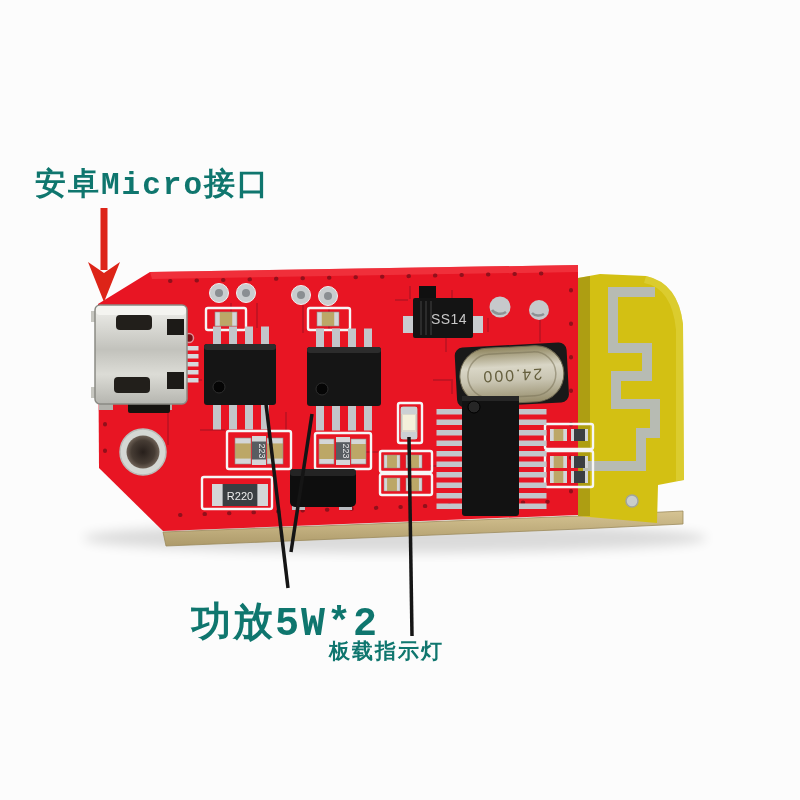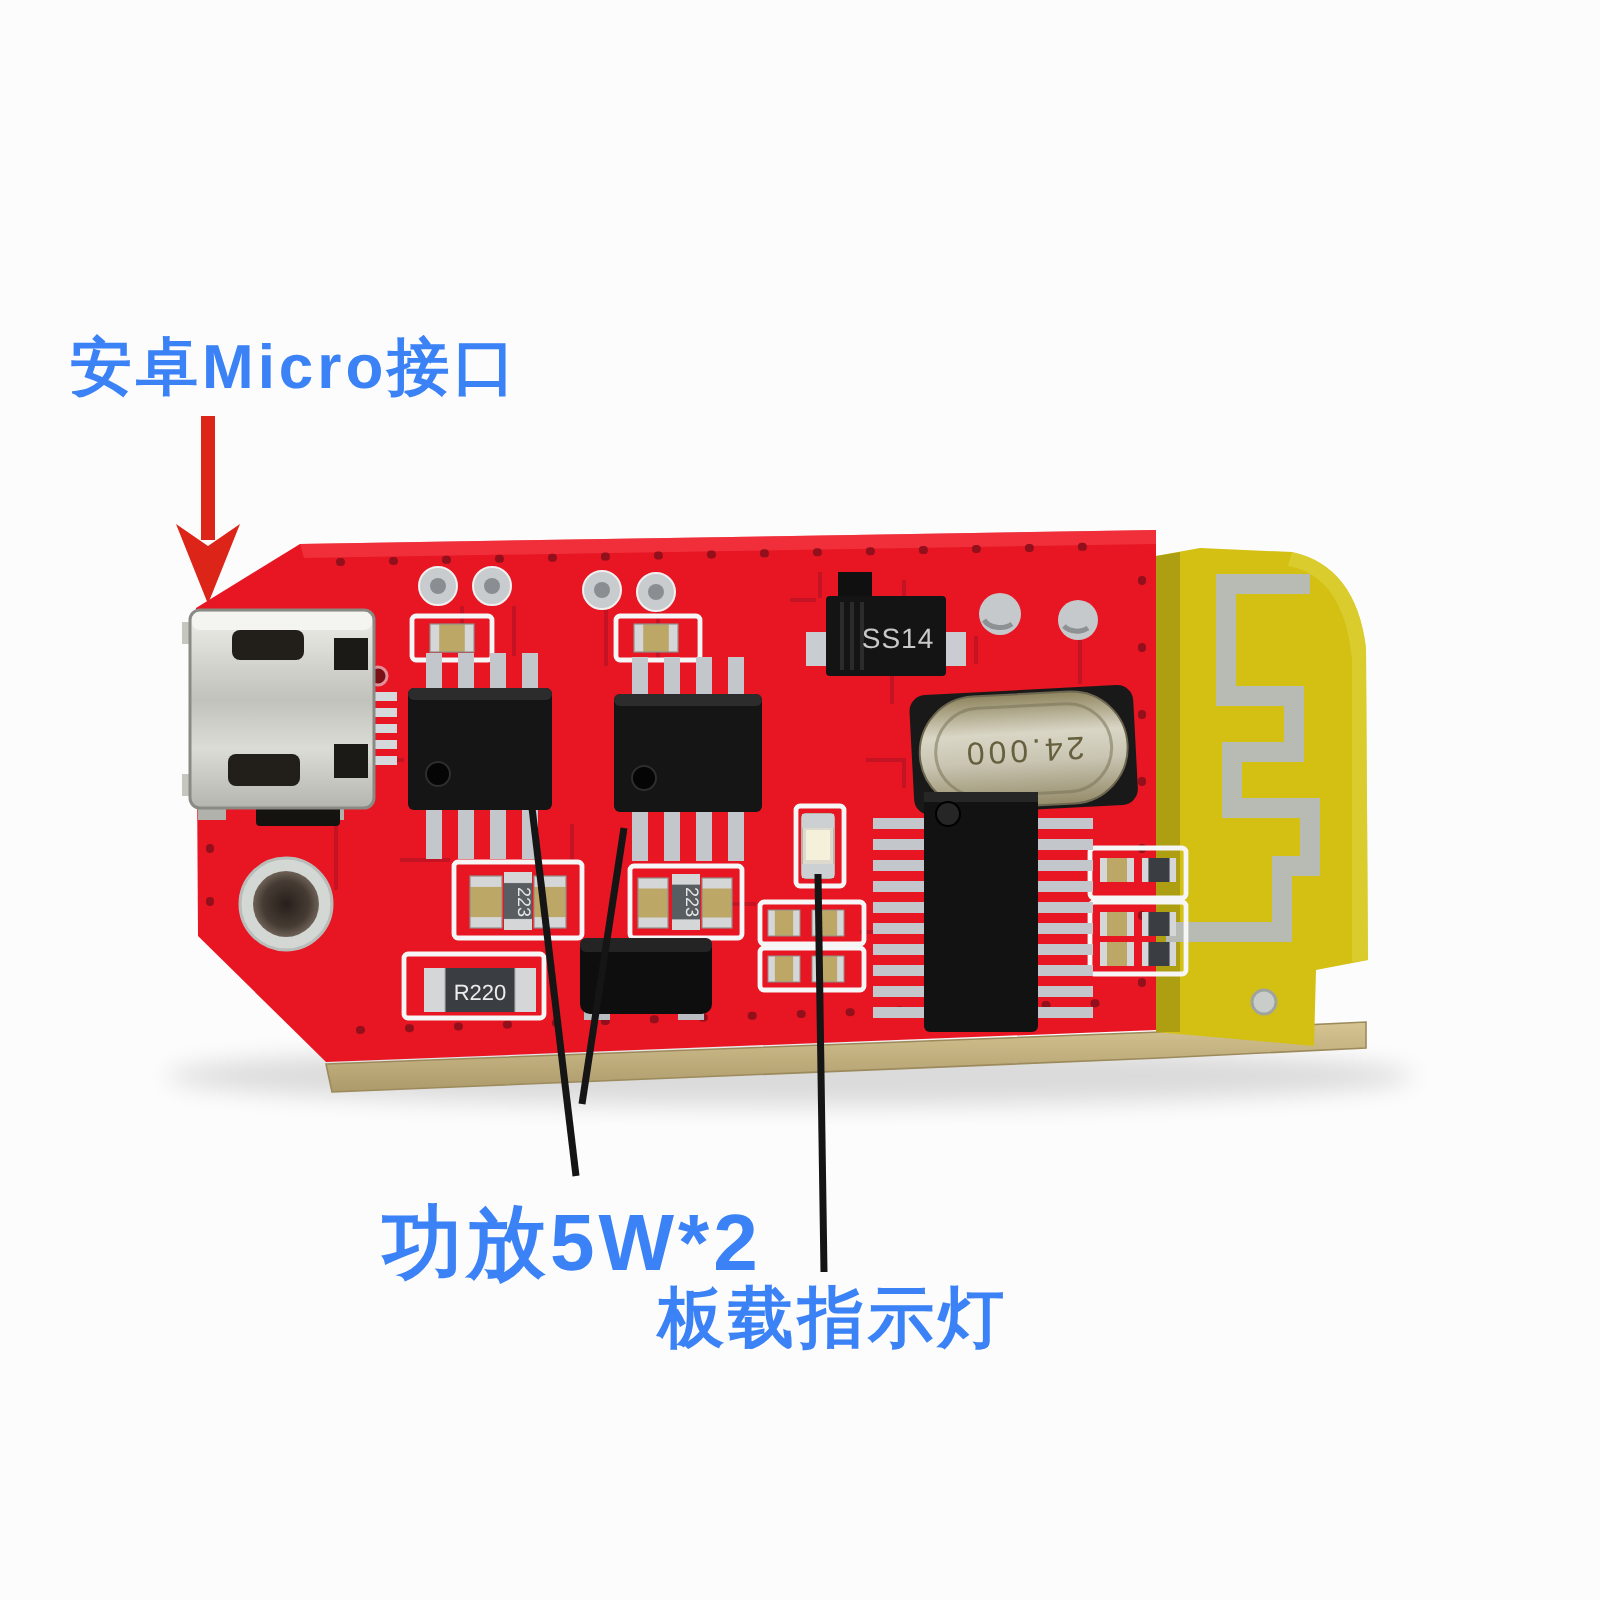--- a/index.html
+++ b/index.html
@@ -1,22 +1,22 @@
 <!DOCTYPE html>
 <html><head>
 <meta charset="utf-8">
 <style>
   html,body{margin:0;padding:0;}
   body{width:800px;height:800px;background:#fcfcfc;font-family:"Liberation Sans","DejaVu Sans",sans-serif;overflow:hidden;}
   .scene{position:relative;width:800px;height:800px;}
   .scene svg{position:absolute;left:0;top:0;}
-  .ann-label{position:absolute;color:#3b82f6;font-weight:600;letter-spacing:2px;white-space:nowrap;}
+  .ann-label{position:absolute;color:#0f766e;font-weight:600;letter-spacing:2px;white-space:nowrap;font-family:Liberation Mono, monospace;}
   .label-usb{left:35px;top:163px;font-size:31px;}
   .label-amp{left:191px;top:594px;font-size:40px;}
-  .label-led{left:329px;top:637px;font-size:33px;}
+  .label-led{left:329px;top:637px;font-size:21px;}
 </style>
 </head>
 <body>
 
 <div class="scene">
 
 <svg width="800" height="800" viewBox="0 0 800 800">
   <defs>
     <linearGradient id="gradUSB" x1="0" y1="0" x2="0" y2="1">
       <stop offset="0" stop-color="#f0f0ec"></stop>

